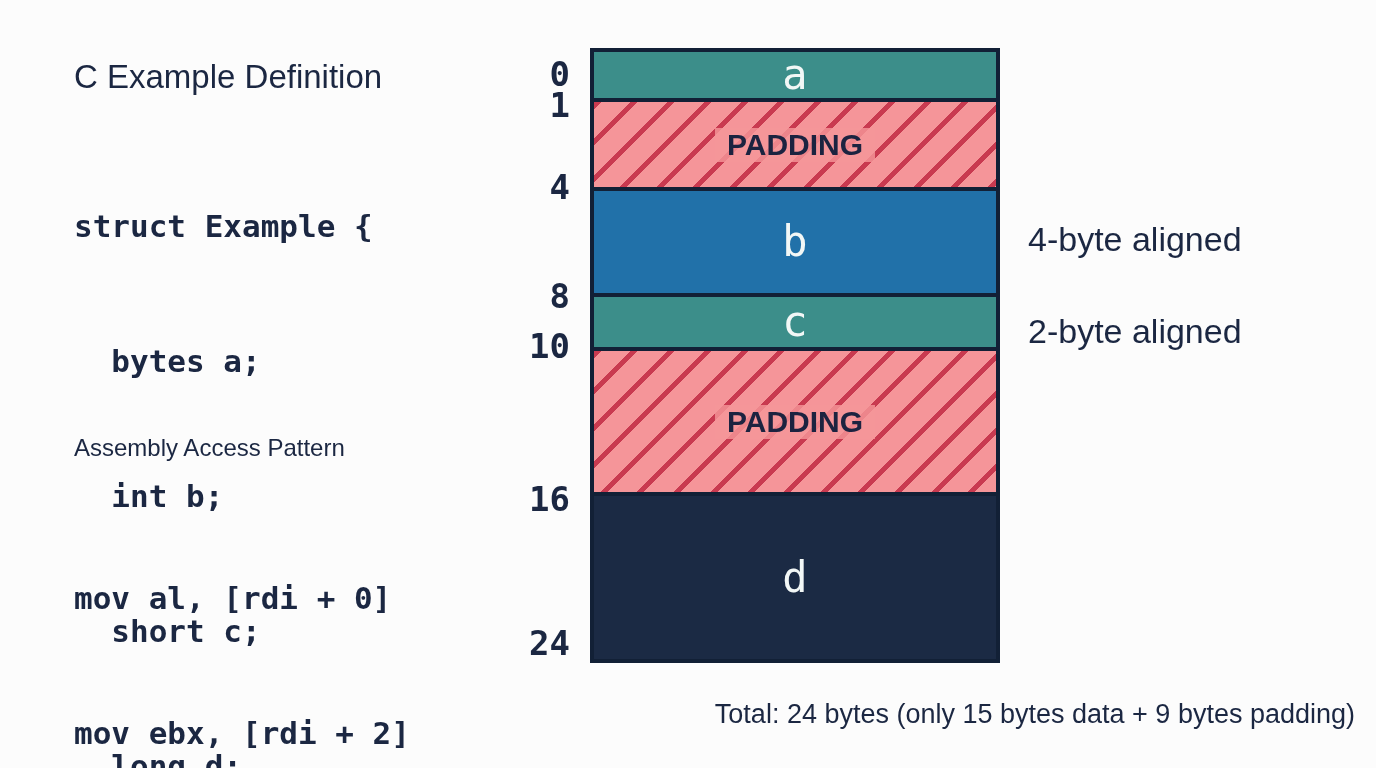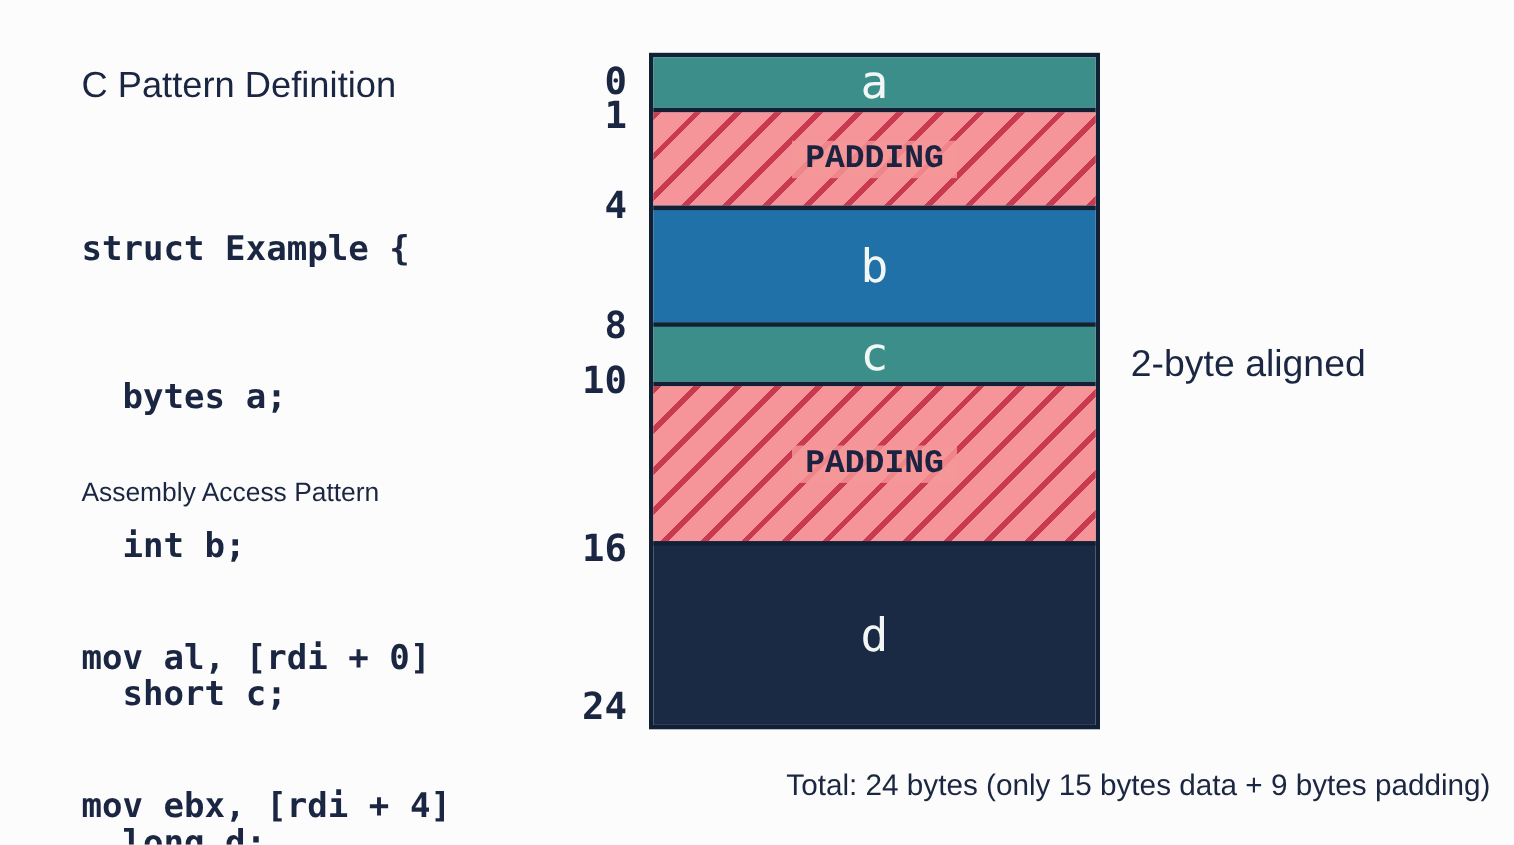--- a/index.html
+++ b/index.html
@@ -71,21 +71,21 @@
       #f59599 5px, #f59599 26px
     );
   }
   .field-label {
     font-family: "DejaVu Sans Mono", monospace;
     font-size: 42px;
     color: #f2f7f6;
     line-height: 1;
   }
   .padding-label {
-    font-family: Liberation Mono, monospace;
+    font-family: Liberation Sans, sans-serif;
     font-size: 30px;
     font-weight: 600;
     color: #1c2340;
     background: rgba(245, 150, 153, 0.82);
     padding: 2px 12px;
     line-height: 1;
   }
 
   
   .offset {
@@ -133,36 +133,36 @@
     font-size: 27px;
     color: #1b2742;
     white-space: nowrap;
   }
 </style>
 </head>
 <body>
 
 <div id="stage">
 
-  <div class="heading" id="struct-heading">C Pattern Definition</div>
+  <div class="heading" id="struct-heading">C Example Definition</div>
 
   <div class="codeblock" id="struct-code">
     <div class="code-line">struct Example {</div>
     <div class="code-line">  bytes a;</div>
     <div class="code-line">  int b;</div>
     <div class="code-line">  short c;</div>
     <div class="code-line">  long d;</div>
     
   </div>
 
   <div class="heading" id="asm-heading">Assembly Access Pattern</div>
 
   <div class="codeblock" id="asm-code">
     <div class="code-line">mov al, [rdi + 0]</div>
-    <div class="code-line">mov ebx, [rdi + 4]</div>
+    <div class="code-line">mov ebx, [rdi + 2]</div>
     
     
   </div>
 
   <div class="offset off-0">0</div>
   <div class="offset off-1">1</div>
   <div class="offset off-4">4</div>
   <div class="offset off-8">8</div>
   <div class="offset off-10">10</div>
   <div class="offset off-16">16</div>
@@ -182,17 +182,18 @@
       <span class="field-label">c</span>
     </div>
     <div class="block b-p2 hatch">
       <span class="padding-label">PADDING</span>
     </div>
     <div class="block b-d">
       <span class="field-label">d</span>
     </div>
   </div>
 
+  <div class="align-label al-b">4-byte aligned</div>
   <div class="align-label al-c">2-byte aligned</div>
 
   <div id="total-caption">Total: 24 bytes (only 15 bytes data + 9 bytes padding)</div>
 
 </div>
 
 </body></html>

